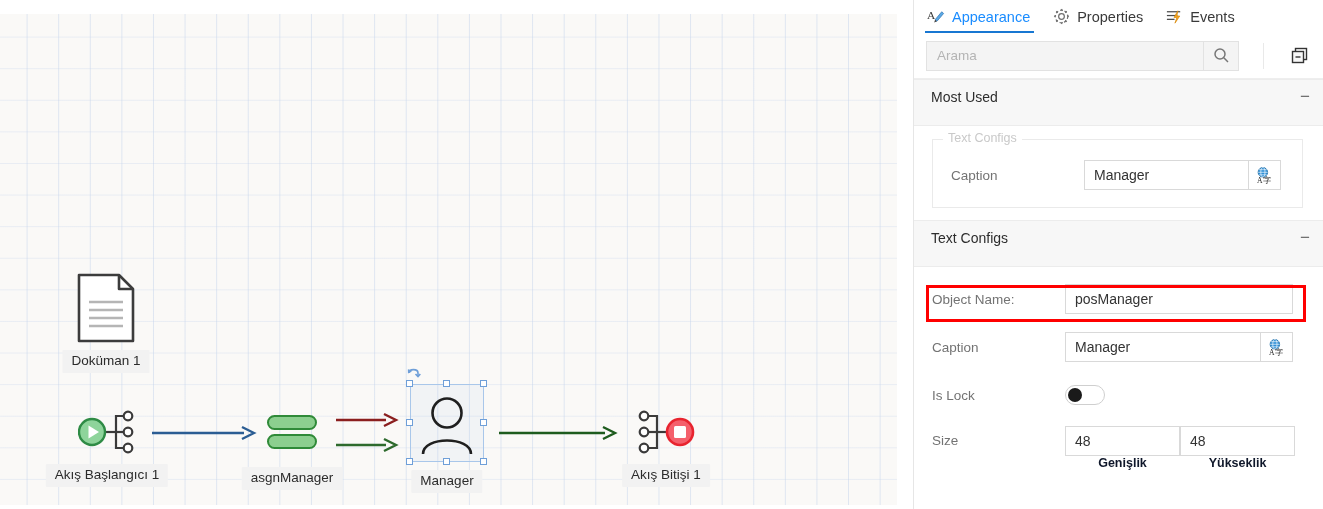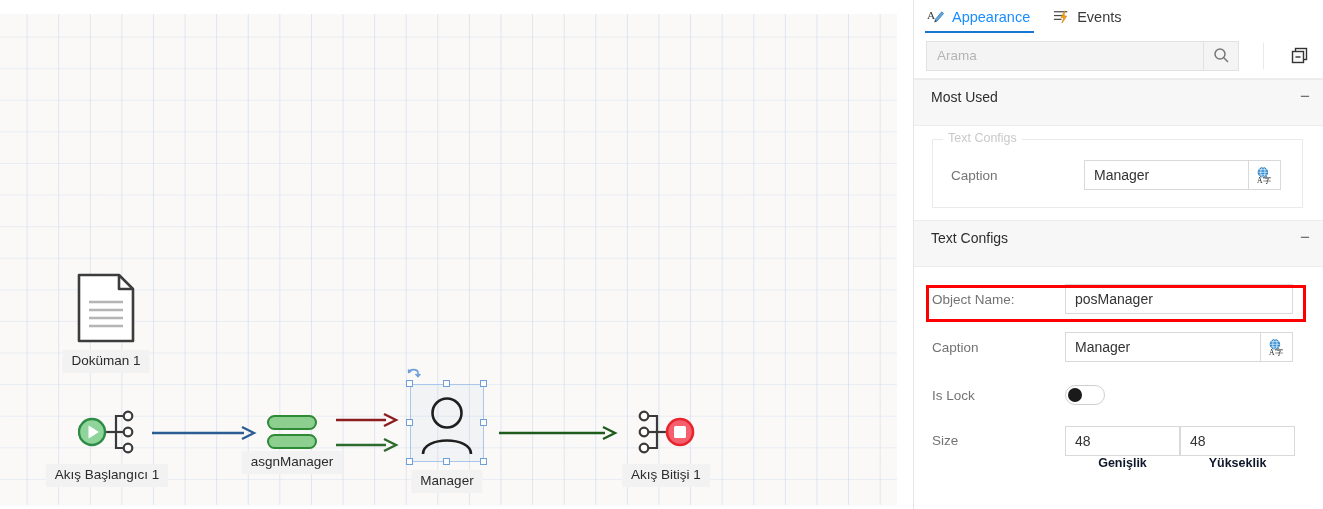--- a/index.html
+++ b/index.html
@@ -213,21 +213,21 @@
         <path d="M10.5 19.5 L21 26 L10.5 32.5 Z" fill="#ffffff"></path>
       </svg>
       <div class="node-label" style="top:58px;left:29px;">Akış Başlangıcı 1</div>
     </div>
 
     <div class="node" id="asgn-node">
       <svg width="54" height="40">
         <rect x="2" y="4" width="48" height="13" rx="6.5" fill="#8ccf8f" stroke="#2f8a38" stroke-width="2"></rect>
         <rect x="2" y="23" width="48" height="13" rx="6.5" fill="#8ccf8f" stroke="#2f8a38" stroke-width="2"></rect>
       </svg>
-      <div class="node-label" style="top:39px;left:26px;">asgnManager</div>
+      <div class="node-label" style="top:55px;left:26px;">asgnManager</div>
     </div>
 
     <div class="node" id="mgr-node">
       <div class="sel-box"></div>
       <svg width="74" height="78" style="position:absolute;left:0;top:0;">
         <circle cx="37" cy="29" r="14.5" fill="none" stroke="#1f1f1f" stroke-width="2.6"></circle>
         <path d="M13 70 C13 52 61 52 61 70" fill="none" stroke="#1f1f1f" stroke-width="2.6"></path>
       </svg>
       <div class="handle" style="left:-4px;top:-4px;"></div>
       <div class="handle" style="left:33px;top:-4px;"></div>
@@ -273,20 +273,31 @@
       <div class="tab active">
         <svg class="ico" viewBox="0 0 20 20">
           <text x="0" y="13" font-family="Liberation Serif, serif" font-size="12" fill="#3a3a3a">A</text>
           <path d="M8.5 13.5 L15.5 5 L17.5 6.8 L10.5 15 Z" fill="#5aa9e6" stroke="#3a79b5" stroke-width="0.8"></path>
           <path d="M8.5 13.5 L10.5 15 L7.6 16.2 Z" fill="#3a3a3a"></path>
         </svg>
         <span>Appearance</span>
       </div>
       <div class="tab">
         <svg class="ico" viewBox="0 0 20 20">
+          <g fill="none" stroke="#6f6f6f" stroke-width="1.3">
+            <circle cx="10" cy="10" r="3"></circle>
+            <path d="M10 2.2 L11 4.2 M10 17.8 L11 15.8 M2.2 10 L4.2 9 M17.8 10 L15.8 9
+                     M4.5 4.5 L6 6 M15.5 15.5 L14 14 M4.5 15.5 L6 14 M15.5 4.5 L14 6"></path>
+            <circle cx="10" cy="10" r="6.6" stroke-dasharray="2.6 2.2"></circle>
+          </g>
+        </svg>
+        <span>Properties</span>
+      </div>
+      <div class="tab">
+        <svg class="ico" viewBox="0 0 20 20">
           <g stroke="#4a4a4a" stroke-width="1.3">
             <line x1="2" y1="5" x2="16" y2="5"></line>
             <line x1="2" y1="9" x2="13" y2="9"></line>
             <line x1="2" y1="13" x2="10" y2="13"></line>
           </g>
           <path d="M13.5 4 L9.5 11 L12.5 11 L10.5 17 L15.5 9.5 L12.5 9.5 Z" fill="#f5a623" stroke="#d98e12" stroke-width="0.8"></path>
         </svg>
         <span>Events</span>
       </div>
     </div>

